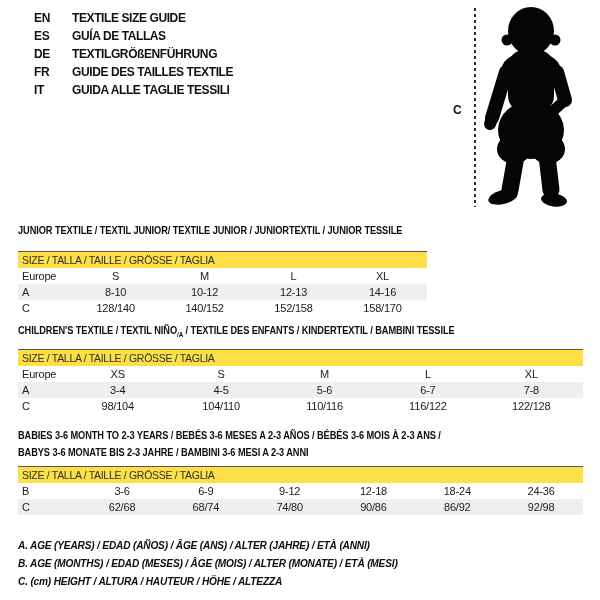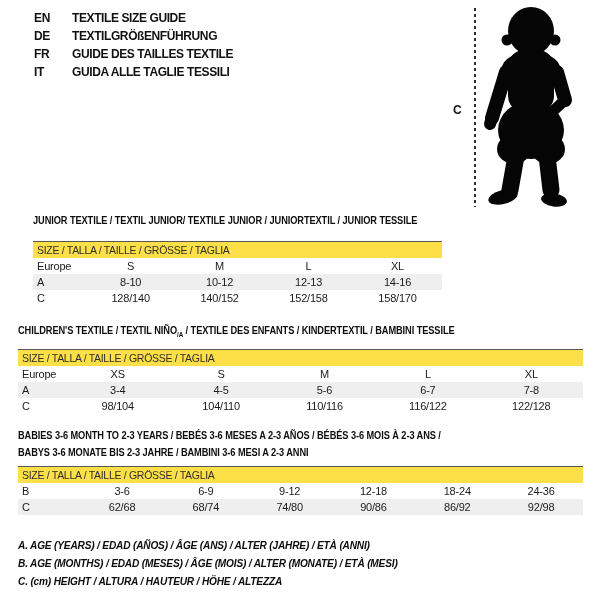--- a/index.html
+++ b/index.html
@@ -14,21 +14,21 @@
   .lang-title{font-size:12px;font-weight:700;letter-spacing:-0.4px;white-space:nowrap;}
 
   
   .measure-line{position:absolute;left:474px;top:8px;width:2px;height:199px;
                 background:repeating-linear-gradient(to bottom,#2e2e2e 0 3px,transparent 3px 6px);}
   .measure-label{position:absolute;left:453px;top:103px;font-size:12px;font-weight:700;}
   .baby-svg{position:absolute;left:478px;top:0;width:120px;height:215px;}
 
   
   .size-section{position:absolute;left:18px;}
-  .s1{top:214px;width:409px;margin-left:15px;}
+  .s1{top:224px;width:409px;}
   .s2{top:324px;width:565px;}
   .s3{top:427px;width:565px;}
   .section-title{margin:0;font-size:11px;font-weight:700;white-space:nowrap;
                  letter-spacing:-0.1px;transform:scaleX(0.84);transform-origin:0 0;color:#0d0d0d;}
   .title-line{display:block;line-height:17px;}
   .title-sub{font-size:7.5px;vertical-align:-2.5px;}
 
   .size-table{position:absolute;left:0;width:100%;border-collapse:collapse;table-layout:fixed;}
   .t1{top:27px}.t2{top:25px}.t3{top:39px}
   .size-table thead th{background:#fde047;border-top:1.5px solid #565656;height:16px;
@@ -49,20 +49,24 @@
 </style>
 </head>
 <body>
 
 <div class="canvas">
 
   <div class="lang-block">
     <div class="lang-row">
       <span class="lang-code">EN</span>
       <span class="lang-title">TEXTILE SIZE GUIDE</span>
+    </div>
+    <div class="lang-row">
+      <span class="lang-code">ES</span>
+      <span class="lang-title">GUÍA DE TALLAS</span>
     </div>
     <div class="lang-row">
       <span class="lang-code">DE</span>
       <span class="lang-title">TEXTILGRÖßENFÜHRUNG</span>
     </div>
     <div class="lang-row">
       <span class="lang-code">FR</span>
       <span class="lang-title">GUIDE DES TAILLES TEXTILE</span>
     </div>
     <div class="lang-row">

